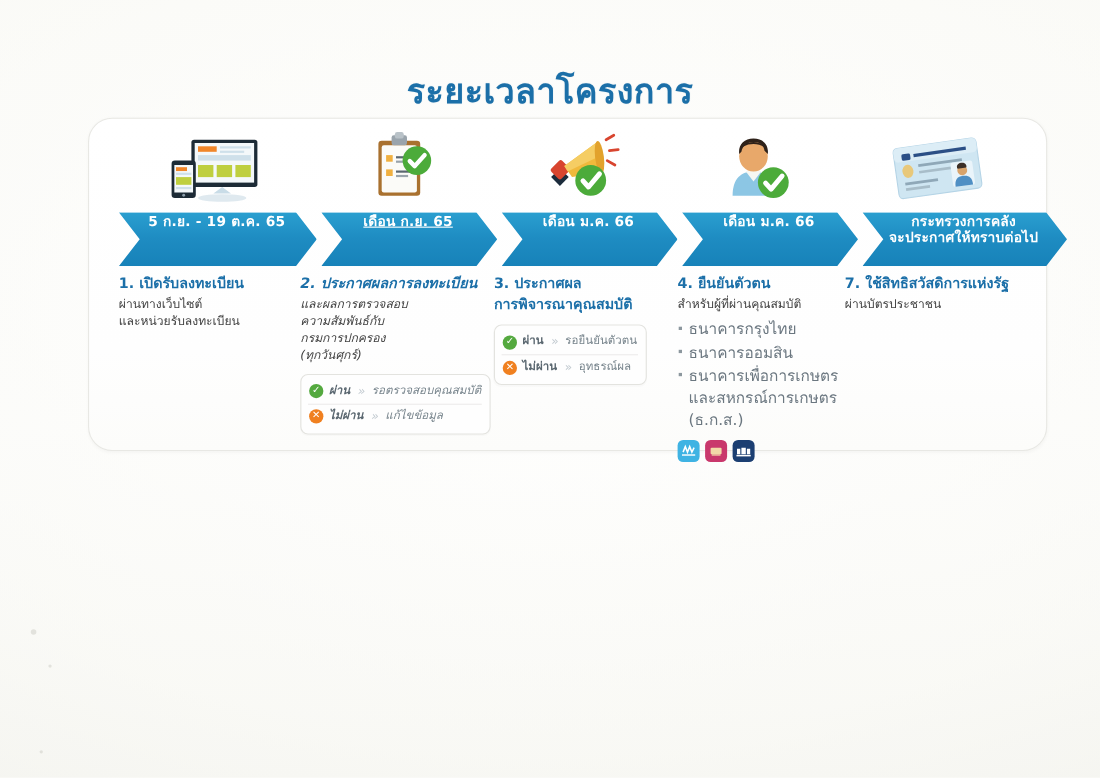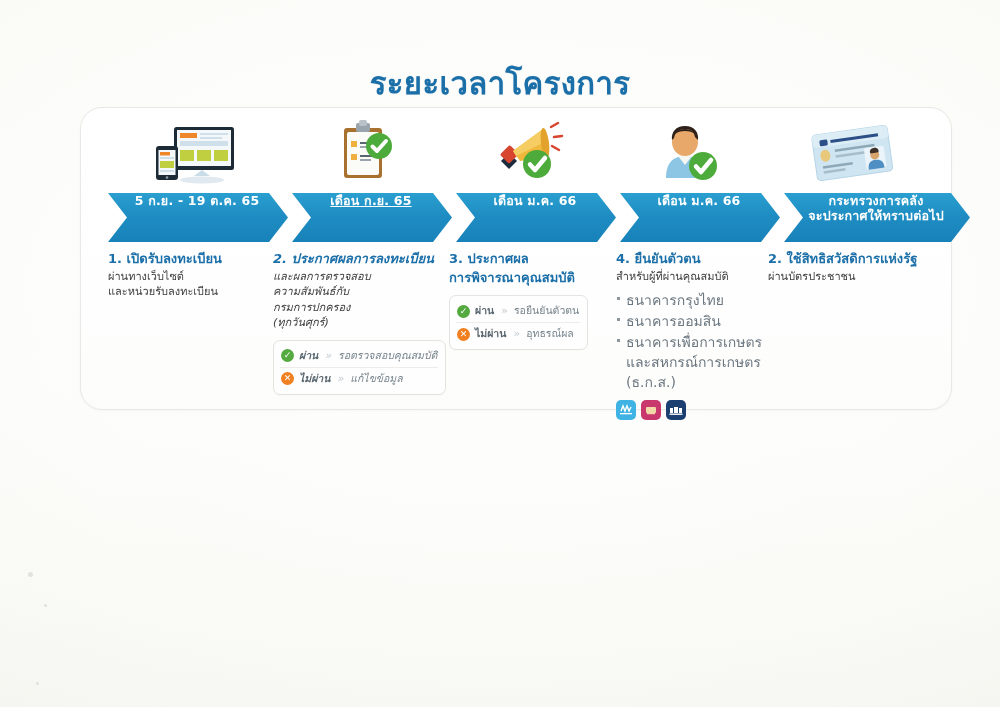--- a/index.html
+++ b/index.html
@@ -445,18 +445,18 @@
         <div class="bank-logo" style="background:#1c3f72;">
           <svg width="16" height="16" viewBox="0 0 16 16">
               <path d="M2 11 L2 6 L5 6 L5 11 Z M6 11 L6 5 L10 5 L10 11 Z M11 11 L11 6 L14 6 L14 11 Z" fill="#ffffff"></path>
               <rect x="1.5" y="11.5" width="13" height="1.4" fill="#ffffff"></rect>
             </svg>
         </div>
       </div>
     </div>
 
     <div class="step c5">
-      <div class="step-head">2. ใช้สิทธิสวัสดิการแห่งรัฐ</div>
+      <div class="step-head">7. ใช้สิทธิสวัสดิการแห่งรัฐ</div>
       <div class="step-sub">ผ่านบัตรประชาชน</div>
     </div>
 
   </div>
 </div>
 
 </body></html>

